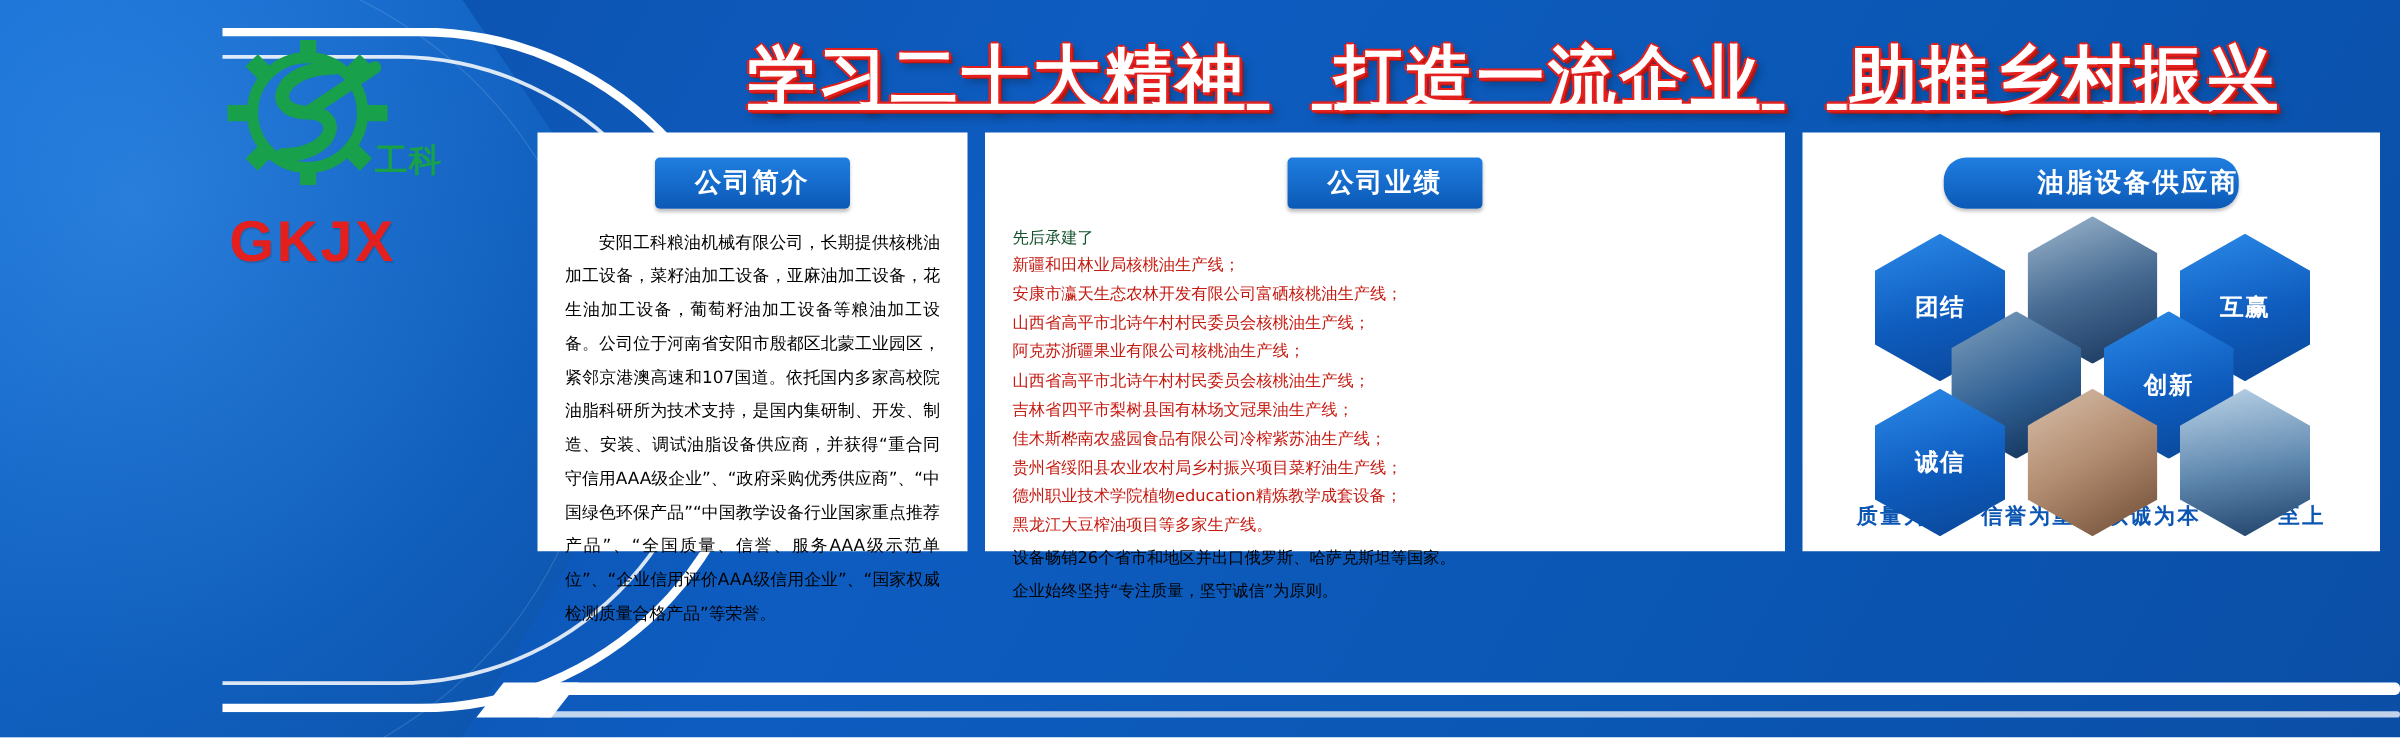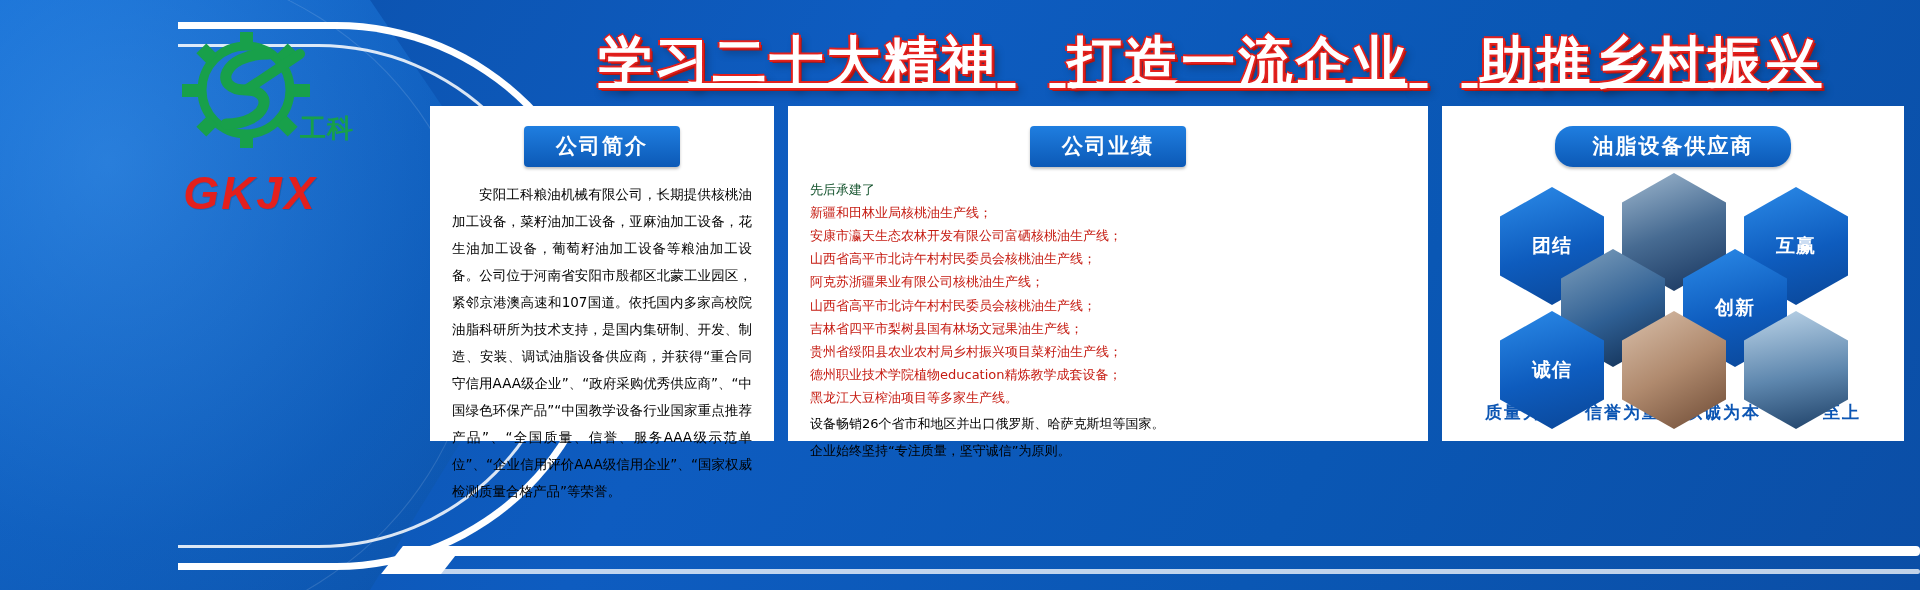--- a/index.html
+++ b/index.html
@@ -85,21 +85,20 @@
     letter-spacing: 1px;
   }
   .logo-text {
     margin-top: 6px;
     color: #e3201d;
     font-size: 46px;
     font-weight: bold;
     letter-spacing: 2px;
     font-family: "Liberation Sans", sans-serif;
     text-shadow: 1px 1px 0 rgba(0,0,0,.12);
-    font-style: italic;
   }
 
   
   .headline {
     position: absolute;
     left: 520px; top: 26px;
     width: 1380px;
     text-align: center;
     color: #ffffff;
     font-size: 54px;
@@ -159,21 +158,21 @@
     color: #ffffff;
     font-size: 21px;
     font-weight: bold;
     letter-spacing: 2px;
     padding: 6px 0 7px;
     width: 156px;
     background: linear-gradient(180deg, #1f7ee0 0%, #0c59b6 100%);
     border-radius: 4px;
     box-shadow: 0 2px 3px rgba(0,0,0,.25);
   }
-  .card.c3 .card-title { width: 236px; border-radius: 18px 18px 18px 18px; }
+  .card.c3 .card-title { width: 236px; border-radius: 18px 18px 18px 18px; text-align: right; }
 
   .body-text {
     font-size: 13.5px;
     line-height: 2.0;
     color: #000000;
     text-align: justify;
     text-indent: 2em;
     font-family: "DejaVu Sans", sans-serif;
   }
 
@@ -283,20 +282,21 @@
     <div class="card c2">
       <div class="card-title">公司业绩</div>
       <div class="perf-lead">先后承建了</div>
       <ul class="perf-list">
         <li>新疆和田林业局核桃油生产线；</li>
         <li>安康市瀛天生态农林开发有限公司富硒核桃油生产线；</li>
         <li>山西省高平市北诗午村村民委员会核桃油生产线；</li>
         <li>阿克苏浙疆果业有限公司核桃油生产线；</li>
         <li>山西省高平市北诗午村村民委员会核桃油生产线；</li>
         <li>吉林省四平市梨树县国有林场文冠果油生产线；</li>
+        <li>佳木斯桦南农盛园食品有限公司冷榨紫苏油生产线；</li>
         <li>贵州省绥阳县农业农村局乡村振兴项目菜籽油生产线；</li>
         <li>德州职业技术学院植物education精炼教学成套设备；</li>
         <li>黑龙江大豆榨油项目等多家生产线。</li>
       </ul>
       <div class="perf-foot">设备畅销26个省市和地区并出口俄罗斯、哈萨克斯坦等国家。</div>
       <div class="perf-foot">企业始终坚持“专注质量，坚守诚信”为原则。</div>
     </div>
 
     <div class="card c3">
       <div class="card-title">油脂设备供应商</div>

